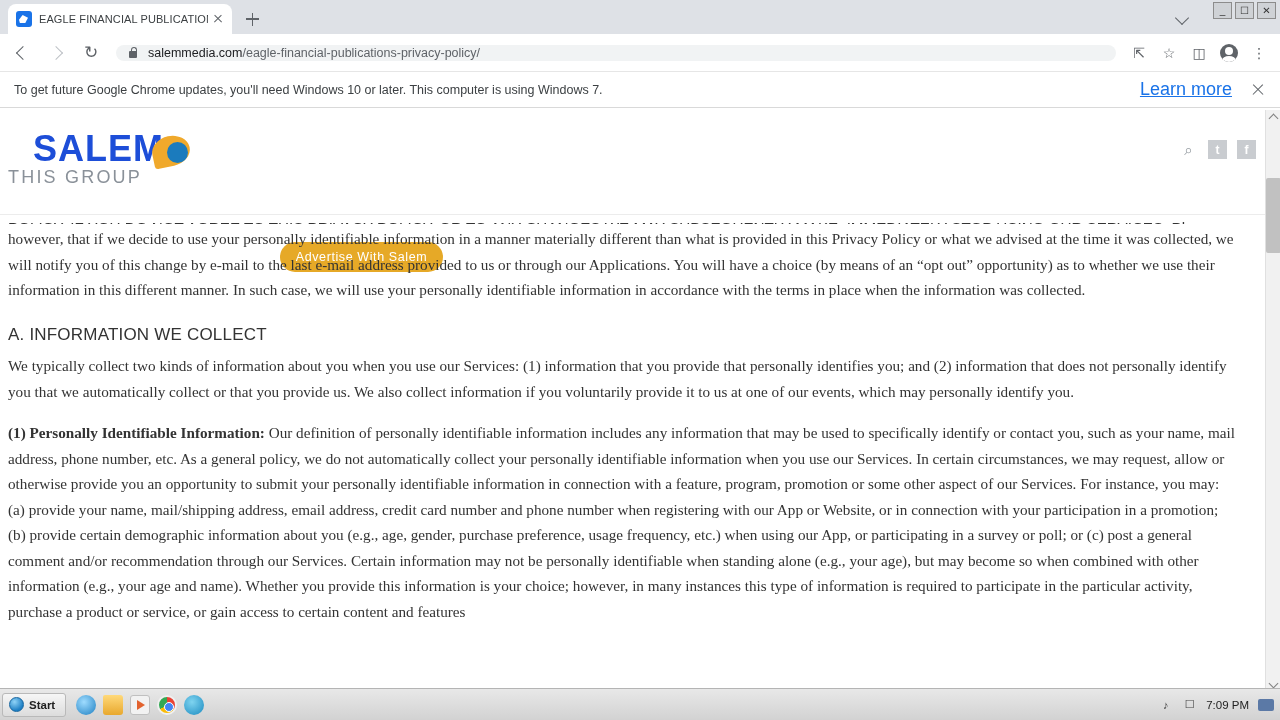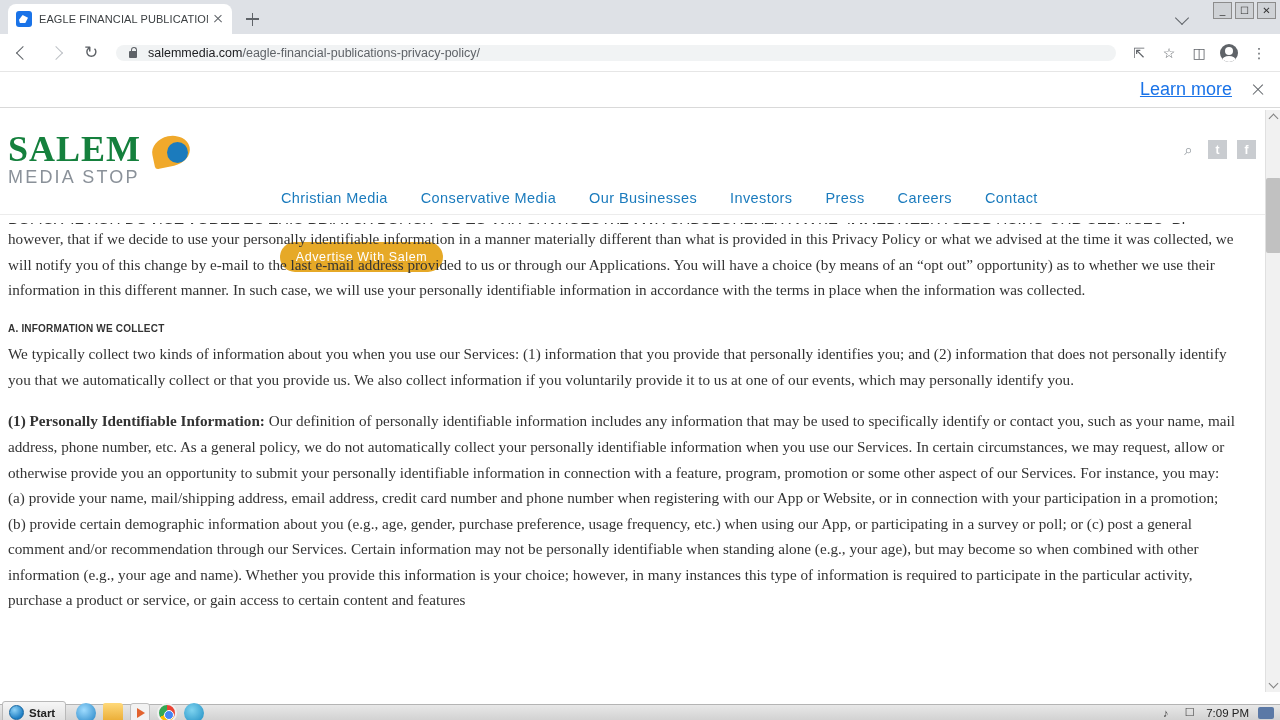--- a/index.html
+++ b/index.html
@@ -138,23 +138,24 @@
   }
   .site-header {
     height: 105px; background: #fff; position: relative;
     border-bottom: 1px solid #ececec;
   }
   .logo {
     position: absolute; left: 8px; top: 22px;
     width: 182px;
   }
   .logo-salem {
-    font-size: 36px; letter-spacing: 1px; color: #15803d;
+    font-size: 36px; letter-spacing: 1px; color: #1d4ed8;
     font-weight: bold; line-height: 0.95;
-    font-family: Liberation Serif, serif;
+    font-family: Liberation Sans, sans-serif;
+    margin-left: 25px;
   }
   .logo-media {
     font-size: 18px; letter-spacing: 2.2px; color: #8a9199;
     line-height: 1.1; margin-top: 2px;
   }
   .logo-mark {
     position: absolute; right: -2px; top: 4px;
     width: 40px; height: 34px;
   }
   .logo-mark .leaf {
@@ -200,21 +201,21 @@
     font-size: 15.2px;
     line-height: 1.68;
     overflow: hidden;
   }
   .content p { margin: 0 0 16px 0; font-family: Liberation Serif, serif; }
   .clip-top {
     height: 9px; overflow: hidden; color: #333;
     font-size: 15.2px; line-height: 1.68; margin-bottom: 2px;
   }
   .content h3 {
-    font-size: 10px; font-weight: bold; color: #333;
+    font-size: 17px; font-weight: normal; color: #333;
     margin: 18px 0 4px 0; letter-spacing: .2px;
   }
   .content b { font-weight: bold; }
 
   
   .scrollbar {
     position: absolute; right: 0; top: 110px; bottom: 28px; width: 15px;
     background: #f1f1f1; border-left: 1px solid #e0e0e0;
   }
   .sb-arrow {
@@ -227,21 +228,21 @@
   .sb-up::after { transform: rotate(45deg); }
   .sb-down { position: absolute; bottom: 0; left: 0; }
   .sb-down::after { transform: rotate(-135deg); top: 3px; }
   .sb-thumb {
     position: absolute; left: 0; top: 68px; width: 15px; height: 75px;
     background: #c1c1c1; border-radius: 2px;
   }
 
   
   .taskbar {
-    position: absolute; left: 0; right: 0; bottom: 0; height: 16px;
+    position: absolute; left: 0; right: 0; bottom: 0; height: 32px;
     background: linear-gradient(#e8e8e8, #d2d2d2);
     border-top: 1px solid #b4b4b4;
     display: flex; align-items: center;
   }
   .start {
     height: 24px; margin: 2px 4px 2px 2px; padding: 0 10px 0 6px;
     display: flex; align-items: center; gap: 5px;
     background: linear-gradient(#f6f6f6, #dcdcdc);
     border: 1px solid #b9b9b9; border-radius: 3px;
     font-size: 11.5px; color: #222; font-weight: bold;
@@ -310,48 +311,40 @@
     <div class="tb-icon">⇱</div>
     <div class="tb-icon">☆</div>
     <div class="tb-icon">◫</div>
     <div class="tb-icon">
         <span class="avatar-ic"></span>
       </div>
     <div class="tb-icon">⋮</div>
   </div>
 
   <div class="info-bar">
+    <span>To get future Google Chrome updates, you'll need Windows 10 or later. This computer is using Windows 7.</span>
     <span class="spacer"></span>
     <a class="info-link" href="#">Learn more</a>
     <span class="info-close"></span>
   </div>
 
   <div class="page">
 
     <div class="site-header">
       <div class="logo">
         <div class="logo-salem">SALEM</div>
-        <div class="logo-media">MEDIA STOP</div>
+        <div class="logo-media">THIS GROUP</div>
         <div class="logo-mark">
           <span class="leaf"></span>
             <span class="dot"></span>
         </div>
       </div>
 
       <div class="advertise-btn">Advertise With Salem</div>
 
-      <div class="nav">
-        <a href="#">Christian Media</a>
-        <a href="#">Conservative Media</a>
-        <a href="#">Our Businesses</a>
-        <a href="#">Investors</a>
-        <a href="#">Press</a>
-        <a href="#">Careers</a>
-        <a href="#">Contact</a>
-      </div>
 
       <div class="hdr-icons">
         <span class="hdr-ic search-ic">⌕</span>
         <span class="sq-ic">t</span>
         <span class="sq-ic">f</span>
       </div>
     </div>
 
     <div class="content">
       <div class="clip-top">POLICY. IF YOU DO NOT AGREE TO THIS PRIVACY POLICY, OR TO ANY CHANGES WE MAY SUBSEQUENTLY MAKE, IMMEDIATELY STOP USING OUR SERVICES. Please note,</div>

